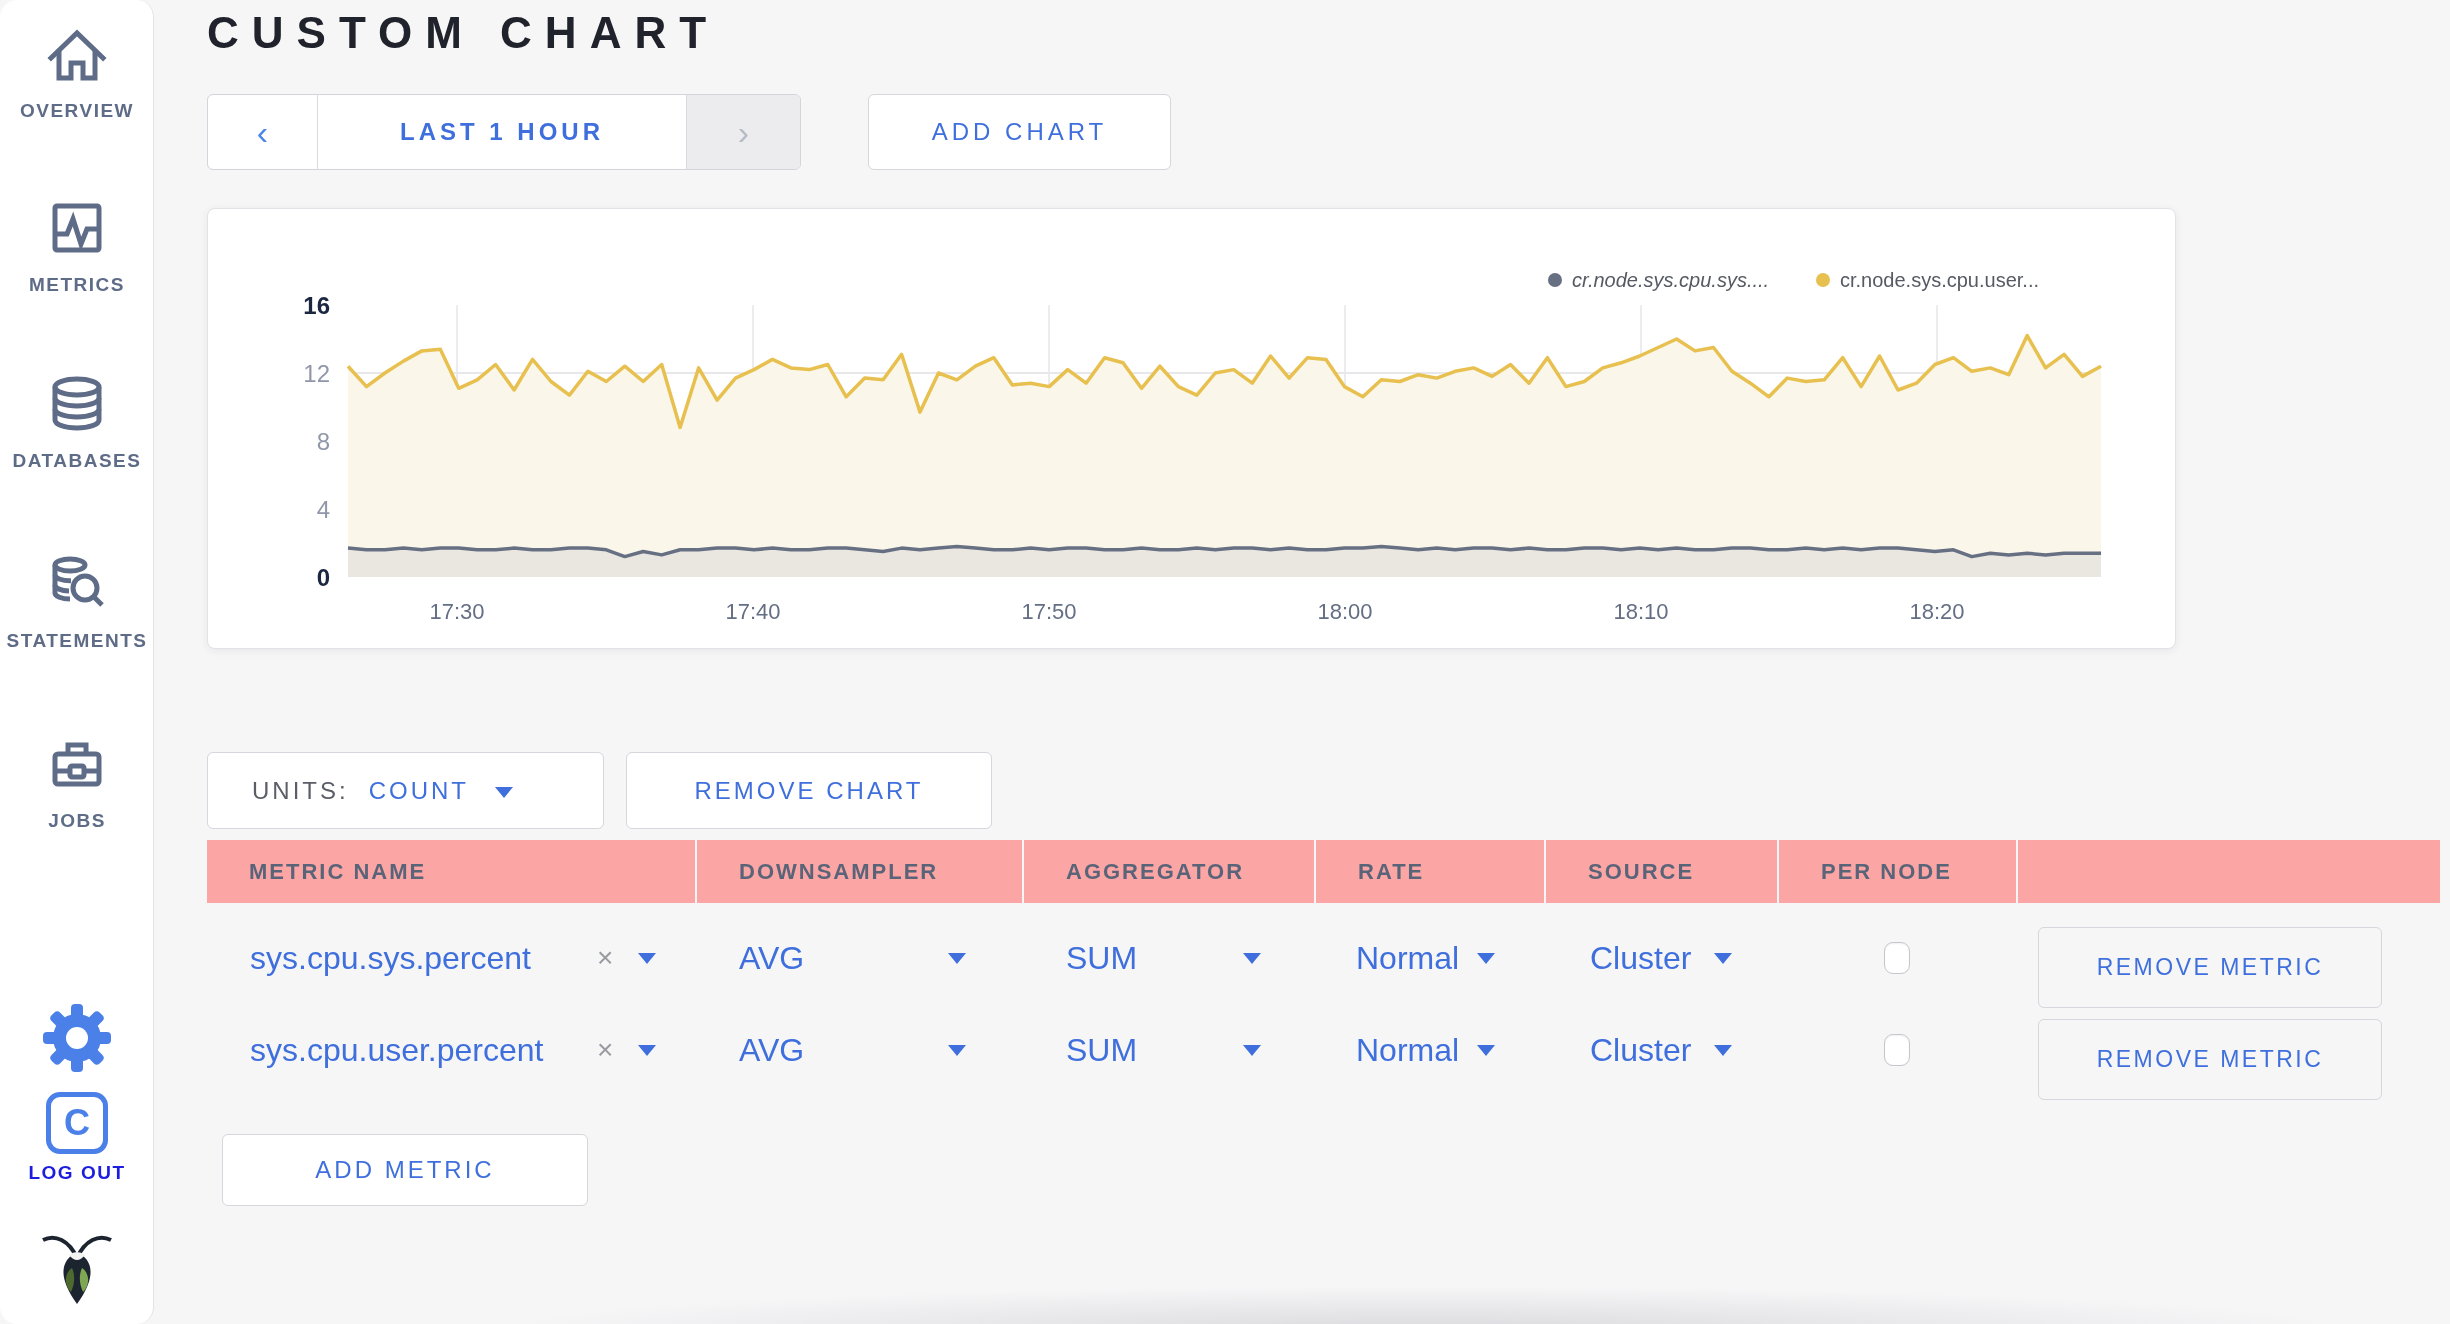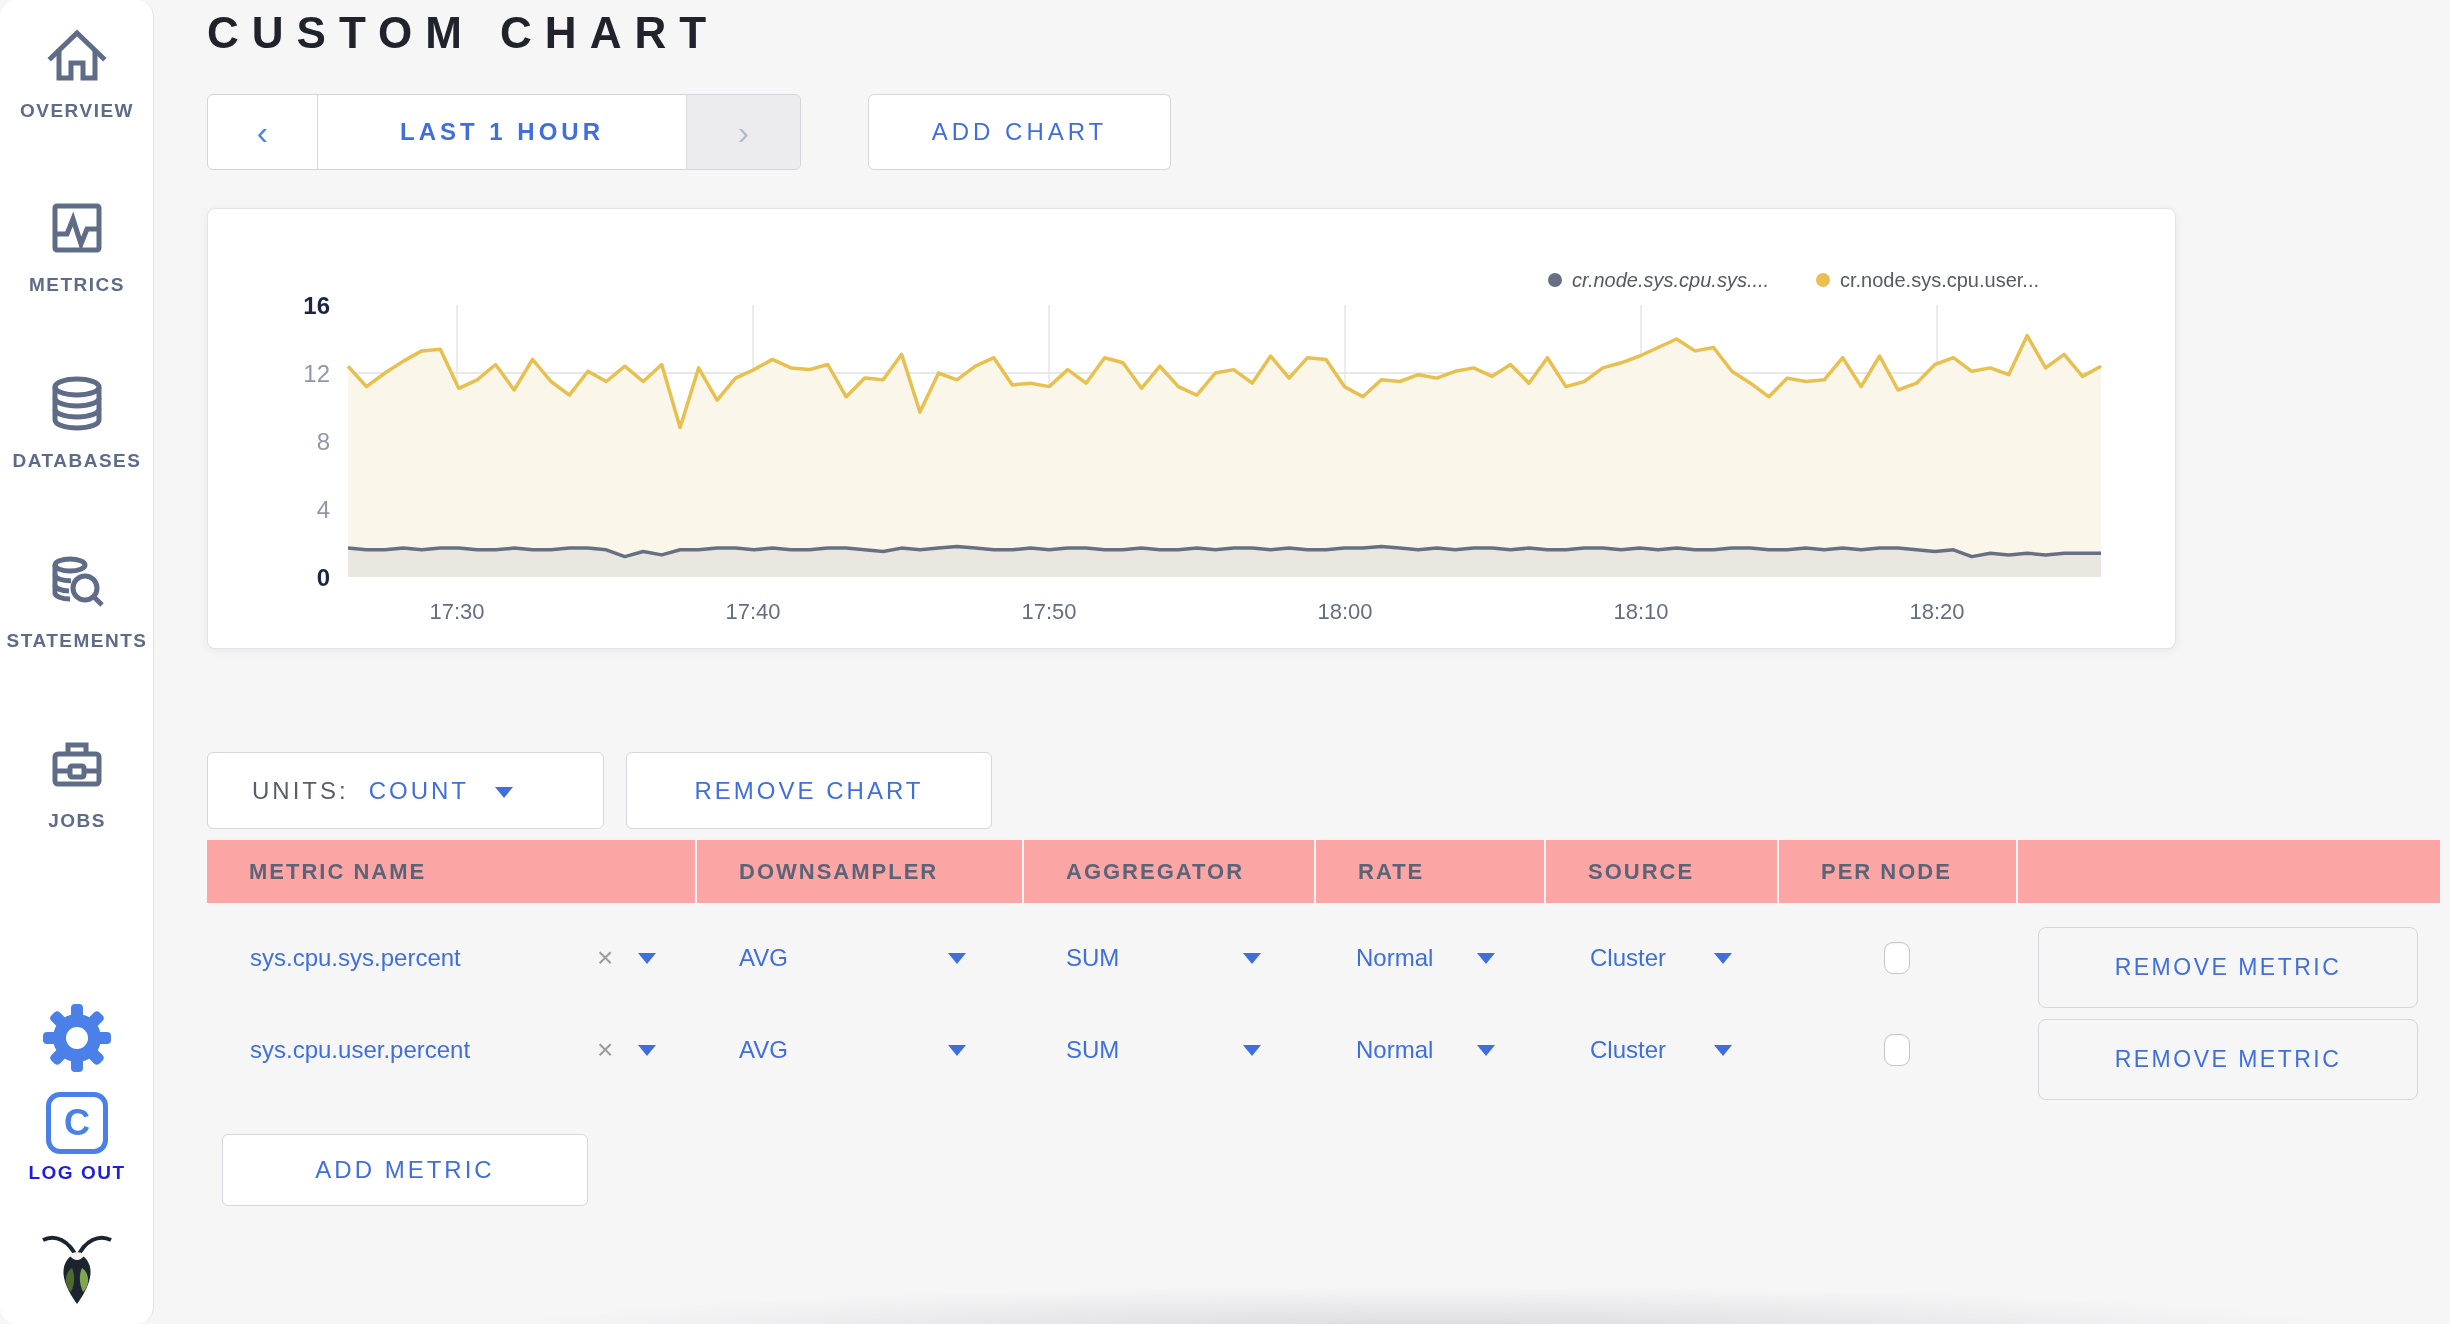--- a/index.html
+++ b/index.html
@@ -47,25 +47,25 @@
   .units-key { color:#5b5e66; margin-right:20px; }
   .units-val { color:#3f6fdd; margin-right:26px; }
   .remove-chart-btn { position:absolute; left:626px; top:752px; width:366px; height:77px; letter-spacing:3px; }
 
   
   .th-cell { position:absolute; top:840px; height:63px; background:#fca5a5; }
   .th-cell span { display:block; line-height:63px; padding-left:42px; font-size:22px; font-weight:bold; letter-spacing:2px; color:#5a6478; white-space:nowrap; }
 
   .metric-row { position:absolute; left:0; width:2450px; height:92px; }
   .metric-row > * { position:absolute; }
-  .cell-text { font-size:24px; color:#3f6fdd; line-height:92px; white-space:nowrap; }
+  .cell-text { font-size:32px; color:#3f6fdd; line-height:92px; white-space:nowrap; }
   .x-clear { font-size:28px; color:#999ba1; line-height:92px; cursor:pointer; }
   .caret { width:0; height:0; border-left:9px solid transparent; border-right:9px solid transparent; border-top:11px solid #3f6fdd; top:41px; cursor:pointer; }
   .checkbox { left:1884px; top:30px; width:26px; height:32px; background:#fff; border:1px solid #c6c6cc; border-radius:9px; box-shadow:inset 0 1px 2px rgba(0,0,0,0.06); cursor:pointer; }
-  .remove-metric-btn { left:2038px; top:15px; width:380px; height:81px; background:transparent; font-size:23px; letter-spacing:2.5px;border-radius:8px; }
+  .remove-metric-btn { left:2038px; top:15px; width:344px; height:81px; background:transparent; font-size:23px; letter-spacing:2.5px; }
 
   .add-metric-btn { position:absolute; left:222px; top:1134px; width:366px; height:72px; letter-spacing:3px; }
 
   .bottom-shadow { position:absolute; left:400px; top:1266px; width:2050px; height:58px; pointer-events:none;
                    background:radial-gradient(ellipse 60% 100% at 50% 110%, rgba(110,110,125,0.20), rgba(0,0,0,0) 75%); }
 </style>
 </head>
 <body>
 
 <div class="screen">

